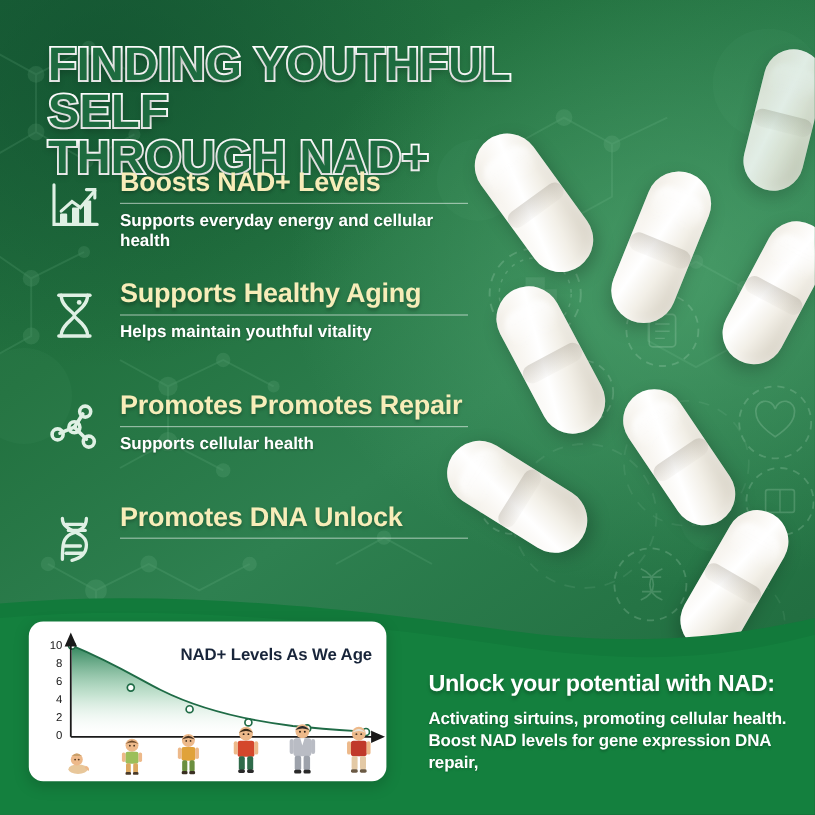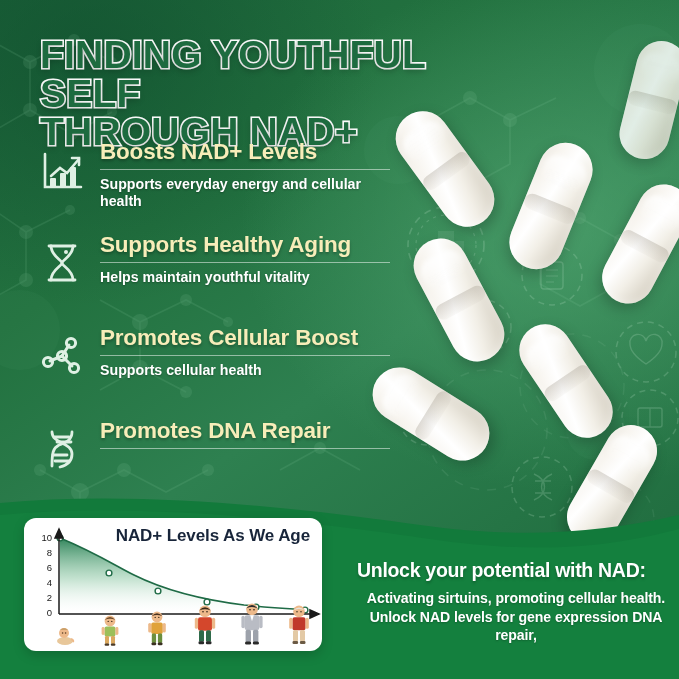--- a/index.html
+++ b/index.html
@@ -68,35 +68,35 @@
 
   
   .bottom-band{position:absolute;left:0;bottom:0;width:679px;height:190px;}
   .chart-card{
     position:absolute;left:24px;bottom:28px;width:298px;height:133px;
     background:#ffffff;border-radius:12px;
     box-shadow:0 4px 12px rgba(0,0,0,.18);
     overflow:hidden;
   }
   .chart-title{
-    position:absolute;right:12px;top:8px;font-size:17px;font-weight:bold;
+    position:absolute;right:12px;top:19px;font-size:14px;font-weight:bold;
     color:#18253a;letter-spacing:-.1px;text-align:center;
   }
   .chart-svg{position:absolute;left:0;top:0;}
   .figrow{position:absolute;left:0;right:0;bottom:5px;height:34px;}
   .fig{position:absolute;bottom:0;}
 
   .cta{position:absolute;left:341px;bottom:34px;width:318px;margin-left:16px;}
   .cta-head{
     font-size:19.5px;font-weight:bold;color:#ffffff;margin:0 0 7px 0;
     letter-spacing:-.3px;text-shadow:0 2px 3px rgba(0,0,0,.25);
   }
   .cta-body{
     font-size:14.1px;font-weight:bold;color:#ffffff;line-height:1.33;margin:0;
-    letter-spacing:-.1px;text-shadow:0 1px 2px rgba(0,0,0,.25);text-align:center;
+    letter-spacing:-.1px;text-shadow:0 1px 2px rgba(0,0,0,.25);
   }
 </style>
 </head>
 <body>
 
 <div class="poster">
 
   <svg class="bg-texture" width="679" height="679" viewBox="0 0 679 679">
     <g stroke="#8fd0a6" stroke-width="1.6" fill="none" opacity="0.45">
       <path d="M-10 40 L30 62 L30 110 L-8 132"></path>
@@ -244,39 +244,39 @@
             <path d="M24 24 L34 34"></path>
           </g>
           <g fill="none" stroke="#dff0e4" stroke-width="3">
             <circle cx="24" cy="24" r="4.6"></circle>
             <circle cx="33" cy="11" r="4.6"></circle>
             <circle cx="10" cy="30" r="4.6"></circle>
             <circle cx="36" cy="36" r="4.6"></circle>
           </g>
         </svg>
       </span>
-      <div class="feat-head">Promotes Cellular Boost</div>
+      <div class="feat-head">Promotes Promotes Repair</div>
       <div class="feat-rule"></div>
       <div class="feat-sub">Supports cellular health</div>
     </div>
 
     <div class="feature">
       <span class="feat-icon">
         <svg width="48" height="48" viewBox="0 0 48 48">
           <g stroke="#dff0e4" stroke-width="2.8" fill="none" stroke-linecap="round">
             <path d="M14 7 C14 19 34 17 34 29 C34 38 26 41 22 42"></path>
             <path d="M34 7 C34 16 26 18 21 20 C15 23 14 28 14 41"></path>
             <path d="M17 12 H31"></path>
             <path d="M19 17 H33"></path>
             <path d="M15 30 H29"></path>
             <path d="M17 36 H31"></path>
           </g>
         </svg>
       </span>
-      <div class="feat-head">Promotes DNA Repair</div>
+      <div class="feat-head">Promotes DNA Unlock</div>
       <div class="feat-rule"></div>
     </div>
 
   </div>
 
   <svg class="bottom-band" viewBox="0 0 679 190" preserveAspectRatio="none">
     <path d="M0 14 C150 0 320 22 420 36 C520 50 600 44 679 26 L679 190 L0 190 Z" fill="#127a3b"></path>
     <path d="M0 26 C150 12 320 34 430 50 C540 66 610 58 679 40 L679 190 L0 190 Z" fill="#14803e"></path>
   </svg>
 
@@ -402,17 +402,17 @@
         <rect x="5.5" y="37" width="5.6" height="3" rx="1.2" fill="#6b5a44"></rect>
         <rect x="12.9" y="37" width="5.6" height="3" rx="1.2" fill="#6b5a44"></rect>
       </svg>
     </div>
   </div>
 
   <div class="cta">
     <div class="cta-head">Unlock your potential with NAD:</div>
     <div class="cta-body">
       <div>Activating sirtuins, promoting cellular health.</div>
-      <div>Unlock NAD levels for gene expression DNA repair,</div>
+      <div>Boost NAD levels for gene expression DNA repair,</div>
     </div>
   </div>
 
 </div>
 
 </body></html>

